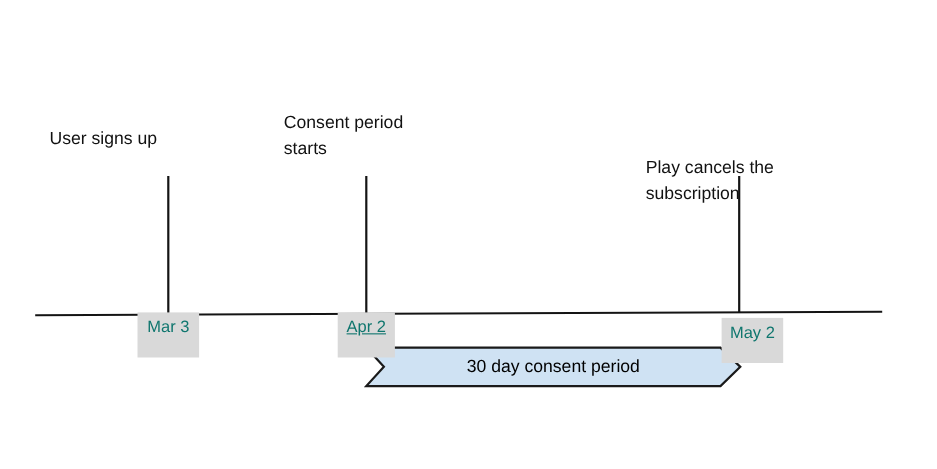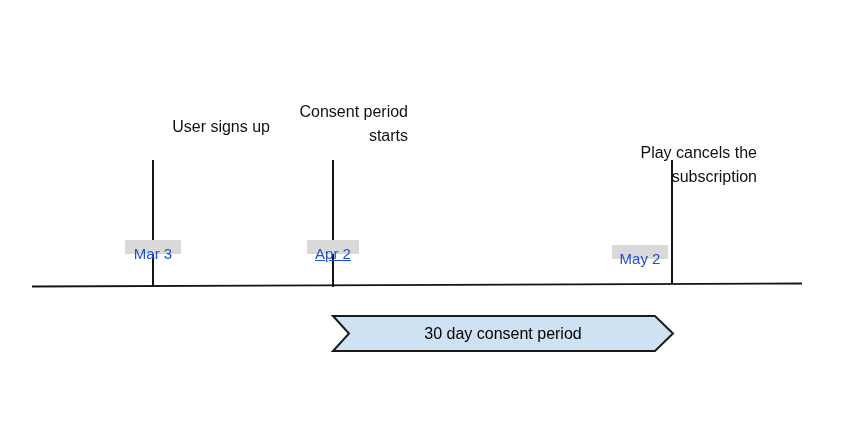--- a/index.html
+++ b/index.html
@@ -16,63 +16,64 @@
     overflow: hidden;
   }
   .layer-svg {
     position: absolute;
     left: 0; top: 0;
     width: 852px; height: 426px;
     z-index: 0;
   }
   .event-label {
     position: absolute;
-    text-align: right;
+    text-align: left;
     font-size: 16px;
     line-height: 24px;
     color: #111111;
     z-index: 3;
   }
   .event-line {
     position: absolute;
     width: 2px;
     z-index: 1;
   }
   .date-badge {
     position: absolute;
-    height: 14px;
+    height: 41px;
     line-height: 27px;
     text-align: center;
     font-size: 15px;
-    color: #1d4ed8;
+    color: #0f766e;
     z-index: 2;
+    margin-top: 44px;
   }
   .banner-text {
     position: absolute;
     left: 373px;
     top: 321px;
     width: 260px;
     text-align: center;
     font-size: 16px;
     line-height: 25px;
     color: #000000;
     z-index: 3;
   }
   
-  #label-signup  { left: 70px;  top: 115px; width: 200px; }
+  #label-signup  { left: 45px;  top: 115px; width: 200px; }
   #label-consent { left: 258px; top: 100px; width: 150px; }
   #label-cancel  { left: 587px; top: 101px; width: 170px; margin-top: 40px; }
 
   #line-signup  { left: 152px; top: 160px; height: 127px; }
   #line-consent { left: 332px; top: 160px; height: 127px; }
   #line-cancel  { left: 671px; top: 160px; height: 124px; }
 
   #date-signup  { left: 125px; top: 240px; width: 56px; }
   #date-consent { left: 307px; top: 240px; width: 52px; text-decoration: underline; }
-  #date-cancel  { left: 612px; top: 245px; width: 56px; }
+  #date-cancel  { left: 656px; top: 245px; width: 56px; }
 </style>
 </head>
 <body>
 
 <div class="canvas">
 
   <svg class="layer-svg" viewBox="0 0 852 426" xmlns="http://www.w3.org/2000/svg">
     <line x1="32" y1="286.5" x2="802" y2="283.5" stroke-width="1.8" stroke="#141414"></line>
     <polygon points="333,316 655,316 673,333.5 655,351 333,351 349,333.5" stroke-width="2" stroke-linejoin="miter" fill="#cfe2f3" stroke="#1a1a1a"></polygon>
   </svg>

